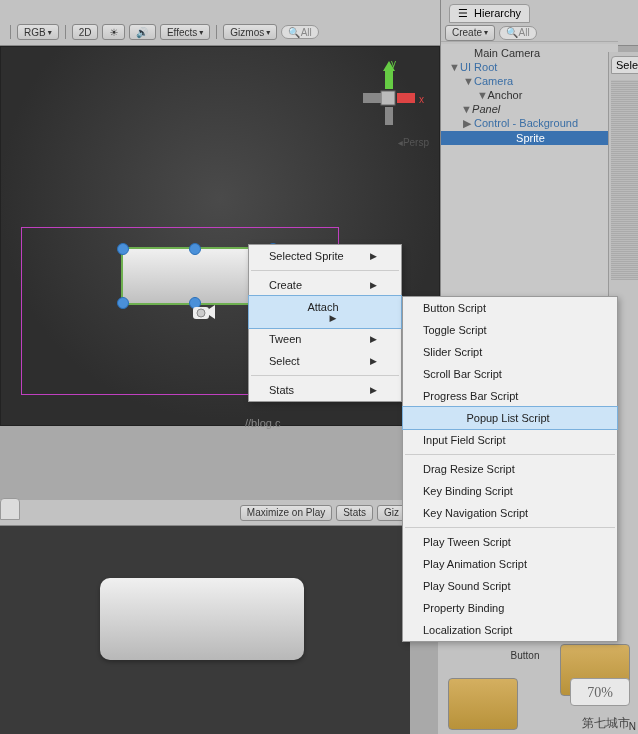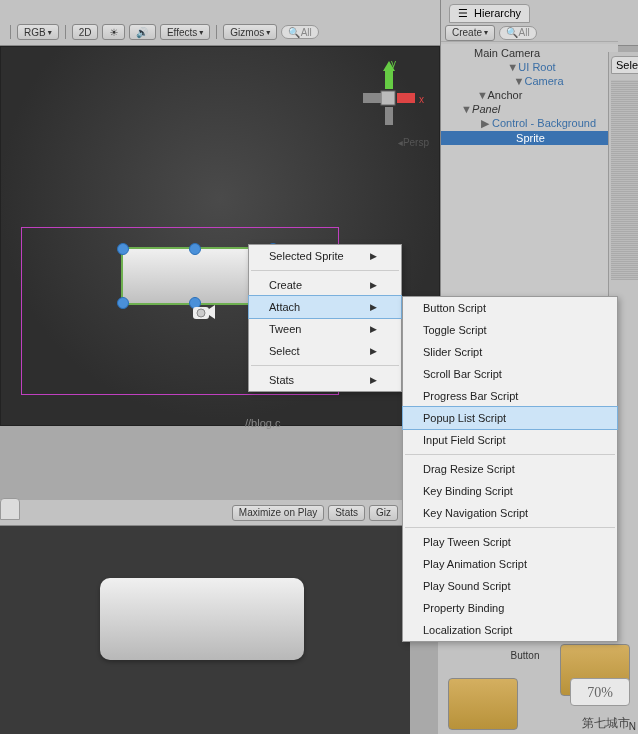--- a/index.html
+++ b/index.html
@@ -17,45 +17,45 @@
 .sel-outline { position: absolute; top: 180px; left: 20px; width: 318px; height: 168px; border: 1px solid #c040c0; }
 .sprite-obj { position: absolute; top: 200px; left: 120px; width: 154px; height: 58px; background: linear-gradient(#f0f0f0,#c0c0c0); border: 2px solid #6eb050; border-radius: 8px; }
 .handle { position: absolute; width: 12px; height: 12px; background: #4a90d9; border: 1px solid #2a70b9; border-radius: 50%; }
 .h1 { top: -6px; left: -6px; } .h2 { top: -6px; left: 66px; } .h3 { top: -6px; right: -6px; }
 .h4 { bottom: -6px; left: -6px; } .h5 { bottom: -6px; left: 66px; } .h6 { bottom: -6px; right: -6px; }
 .cam-icon { position: absolute; top: 254px; left: 190px; width: 26px; height: 20px; }
 
 .water-txt { position: absolute; top: 370px; left: 244px; color: #888; font-size: 11px; }
 
 .game-panel { position: absolute; top: 500px; left: 0; width: 410px; height: 234px; background: #3a3a3a; }
-.game-bar { height: 26px; background: #c2c2c2; border-bottom: 1px solid #888; display: flex; align-items: center; justify-content: flex-end; padding: 0 12px; gap: 4px; }
+.game-bar { height: 26px; background: #c2c2c2; border-bottom: 1px solid #888; display: flex; align-items: center; justify-content: flex-end; padding: 0 4px; gap: 4px; }
 .game-tab { position: absolute; top: -2px; left: 0; width: 20px; height: 22px; background: #dcdcdc; border: 1px solid #999; border-radius: 4px 4px 0 0; }
 .game-sprite { position: absolute; top: 78px; left: 100px; width: 204px; height: 82px; background: linear-gradient(#f0f0f0,#b8b8b8); border-radius: 10px; box-shadow: 0 2px 4px rgba(0,0,0,0.3); }
 
 .hierarchy-panel { position: absolute; top: 0; right: 20px; left: 440px; height: 500px; background: #c2c2c2; border-left: 1px solid #888; }
 .hier-tab { position: absolute; top: 4px; left: 8px; padding: 2px 8px; background: #dcdcdc; border: 1px solid #999; border-radius: 4px 4px 0 0; font-size: 11px; }
 .hier-line { display: inline-block; width: 14px; margin-right: 2px; }
 .hier-bar { position: absolute; top: 24px; left: 0; right: 0; height: 18px; background: #c2c2c2; border-bottom: 1px solid #aaa; display: flex; align-items: center; padding: 0 4px; gap: 4px; }
 .hier-list { position: absolute; top: 44px; left: 0; right: 0; bottom: 0; background: #c8c8c8; padding-top: 2px; }
 .hier-item { padding: 1px 4px; font-size: 11px; color: #333; white-space: nowrap; }
-.hier-item.link { color: #3a6ea5; text-align: center; }
+.hier-item.link { color: #3a6ea5; }
 .hier-item.sel { background: #3a72b0; color: #fff; }
 .tri { display: inline-block; width: 8px; color: #666; }
 
 .selec-tab { position: absolute; top: 52px; right: 0; width: 30px; height: 448px; background: #c2c2c2; border-left: 1px solid #999; }
 .selec-label { position: absolute; top: 4px; left: 2px; padding: 2px 4px; background: #dcdcdc; border: 1px solid #999; border-radius: 4px 4px 0 0; font-size: 11px; }
 
 .right-bottom { position: absolute; top: 500px; right: 0; width: 200px; height: 234px; background: #c2c2c2; }
 .thumb { position: absolute; width: 70px; height: 52px; background: linear-gradient(#d4af60,#b8923a); border: 1px solid #888; border-radius: 4px; }
 .thumb-label { position: absolute; font-size: 10px; color: #333; text-align: center; width: 70px; }
 .pct-box { position: absolute; top: 178px; right: 8px; width: 60px; height: 28px; background: #e8e8e8; border: 1px solid #999; border-radius: 4px; font-size: 14px; text-align: center; line-height: 28px; color: #666; font-family: Liberation Serif, serif; }
 
 .ctx-menu { position: absolute; background: #f0f0f0; border: 1px solid #999; box-shadow: 2px 2px 6px rgba(0,0,0,0.25); z-index: 100; }
 .ctx-item { padding: 5px 24px 5px 20px; font-size: 11px; color: #222; display: flex; justify-content: space-between; align-items: center; cursor: default; }
-.ctx-item.hl { background: #cde4f7; border: 1px solid #7ab0dd; margin: -1px; }
+.ctx-item.hl { background: #cde4f7; border: 1px solid #7ab0dd; margin: -1px; flex-direction: column; }
 .ctx-sep { height: 1px; background: #ccc; margin: 3px 2px; }
 .arrow { font-size: 9px; color: #333; margin-left: 20px; }
 
 .menu-main { top: 244px; left: 248px; width: 154px; }
 .menu-sub { top: 296px; left: 402px; width: 216px; }
 
 .wm-bottom { position: absolute; bottom: 2px; right: 8px; font-size: 12px; color: #444; z-index: 200; }
 .wm-n { position: absolute; bottom: 2px; right: 2px; font-size: 10px; color: #333; z-index: 200; }
 
 .search-pill { background: #ddd; border: 1px solid #999; border-radius: 8px; padding: 0 6px; font-size: 10px; color: #888; height: 14px; display: inline-flex; align-items: center; }

